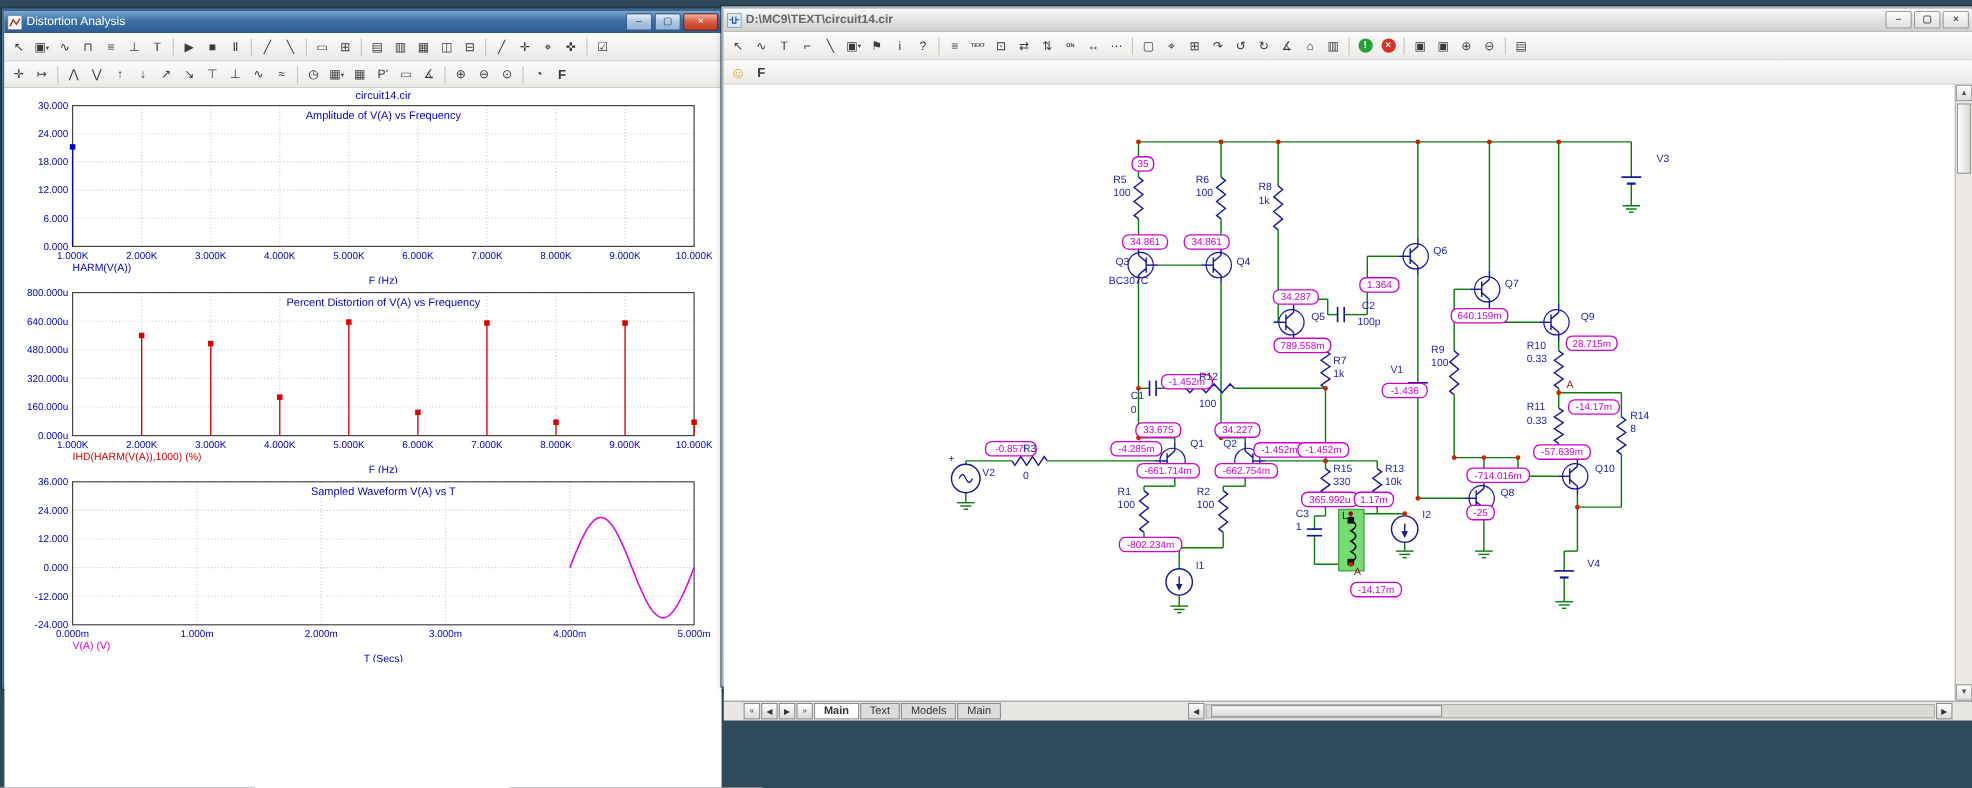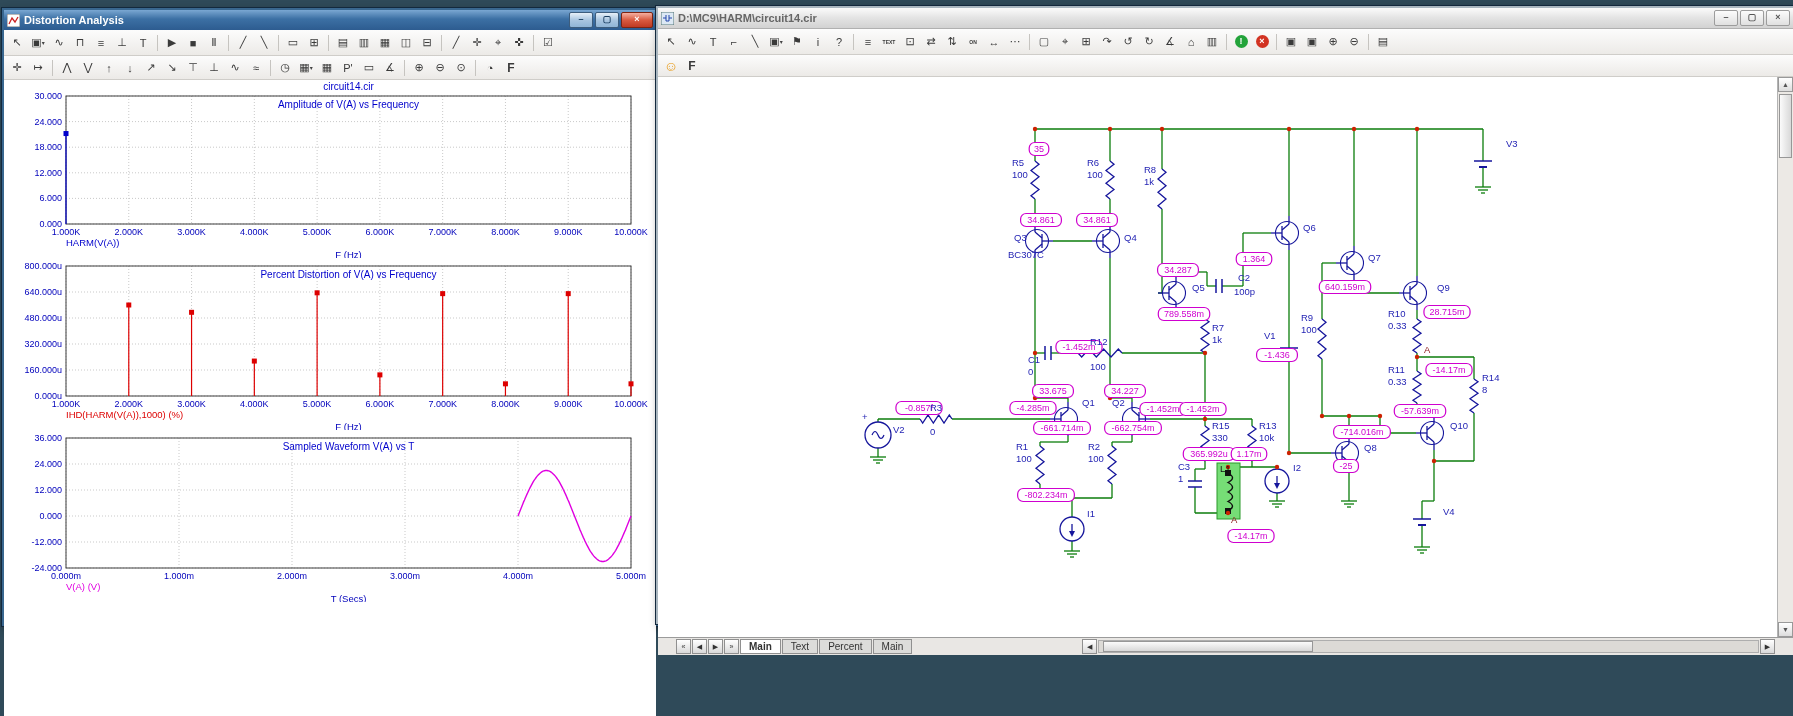--- a/index.html
+++ b/index.html
@@ -1,20 +1,20 @@
 <!DOCTYPE html>
 <html><head>
 <meta charset="utf-8">
 <style>
   html,body{margin:0;padding:0;}
   body{width:1793px;height:716px;background:#2f4a59;font-family:"Liberation Sans",sans-serif;position:relative;overflow:hidden;}
   .win{position:absolute;background:#efeeec;border:2px solid #39678f;box-shadow:0 0 0 1px #13293d,2px 3px 8px rgba(0,0,0,.45);}
   #rwin{border-color:#a9b6bf;}
   .tbar{height:20px;display:flex;align-items:center;gap:4px;padding:0 3px;font-size:11px;}
-  #lwin .tbar{background:linear-gradient(180deg,#7aa7d2,#3c70a4 45%,#2d5c90);color:#fff;font-weight:bold;}
+  #lwin .tbar{background:linear-gradient(180deg,#7aa7d2,#3c70a4 45%,#2d5c90);color:#fff;font-weight:normal;}
   #rwin .tbar{background:linear-gradient(180deg,#fbfbfb,#e3e3e3 50%,#d2d2d2);color:#666;font-weight:bold;border-bottom:1px solid #b0b0b0;}
   .tbar .title{flex:1;white-space:nowrap;overflow:hidden;}
   .wbtns{display:flex;}
   .wbtn{width:22px;height:14px;border-radius:2px;font-size:9px;line-height:13px;text-align:center;margin-left:2px;}
   #lwin .wbtn{background:linear-gradient(#e7f0f9,#aac6e0 50%,#8fb4d6);border:1px solid #3d5d7d;color:#173b5e;}
   #lwin .wbtn.close-button{background:linear-gradient(#f5b0a1,#d95b41 50%,#bf3a22);border-color:#7e2412;color:#fff;width:30px;}
   #rwin .wbtn{background:linear-gradient(#fcfcfc,#e0e0e0);border:1px solid #9c9c9c;color:#555;}
   .toolbar{display:flex;align-items:center;padding:2px 3px;gap:1px;background:linear-gradient(#fcfcfc,#eceae7);border-bottom:1px solid #cfcdc9;box-sizing:border-box;}
   #ltb1,#rtb1{height:26px;}
   #ltb2{height:24px;}
@@ -364,21 +364,21 @@
 </div>
 
 <div class="win" id="rwin" style="left:656px;top:6px;width:1135px;height:614px;">
   <div class="tbar">
     <span style="display:flex">
       <svg width="13" height="13">
           <rect x="0" y="0" width="13" height="13" fill="#dce8f4" stroke="#577"></rect>
           <path d="M2 6 H5 M8 6 H11 M5 3 V9 H8 V3" stroke="#2244aa" fill="none" stroke-width="1"></path>
         </svg>
     </span>
-    <span class="title">D:\MC9\HARM\circuit14.cir</span>
+    <span class="title">D:\MC9\TEXT\circuit14.cir</span>
     <span class="wbtns" id="rwbtns">
         <span class="wbtn minimize-button">–</span>
         <span class="wbtn maximize-button">▢</span>
         <span class="wbtn close-button">×</span>
       </span>
   </div>
   <div class="toolbar" id="rtb1">
       <span class="tbtn">
         <span>↖</span>
       </span>
@@ -949,21 +949,21 @@
       <div class="vbtn" id="vdown">▼</div>
     </div>
   </div>
   <div class="tabrow" id="rtabrow">
       <span class="navbtn">«</span>
       <span class="navbtn">◀</span>
       <span class="navbtn">▶</span>
       <span class="navbtn">»</span>
       <span class="tab active">Main</span>
       <span class="tab">Text</span>
-      <span class="tab">Percent</span>
+      <span class="tab">Models</span>
       <span class="tab">Main</span>
       <span class="spacer"></span>
       <span class="navbtn">◀</span>
       <span class="htrack">
         <span class="hthumb" style="left: 4px; width: 208px;"></span>
       </span>
       <span class="navbtn">▶</span>
     </div>
 </div>
 

